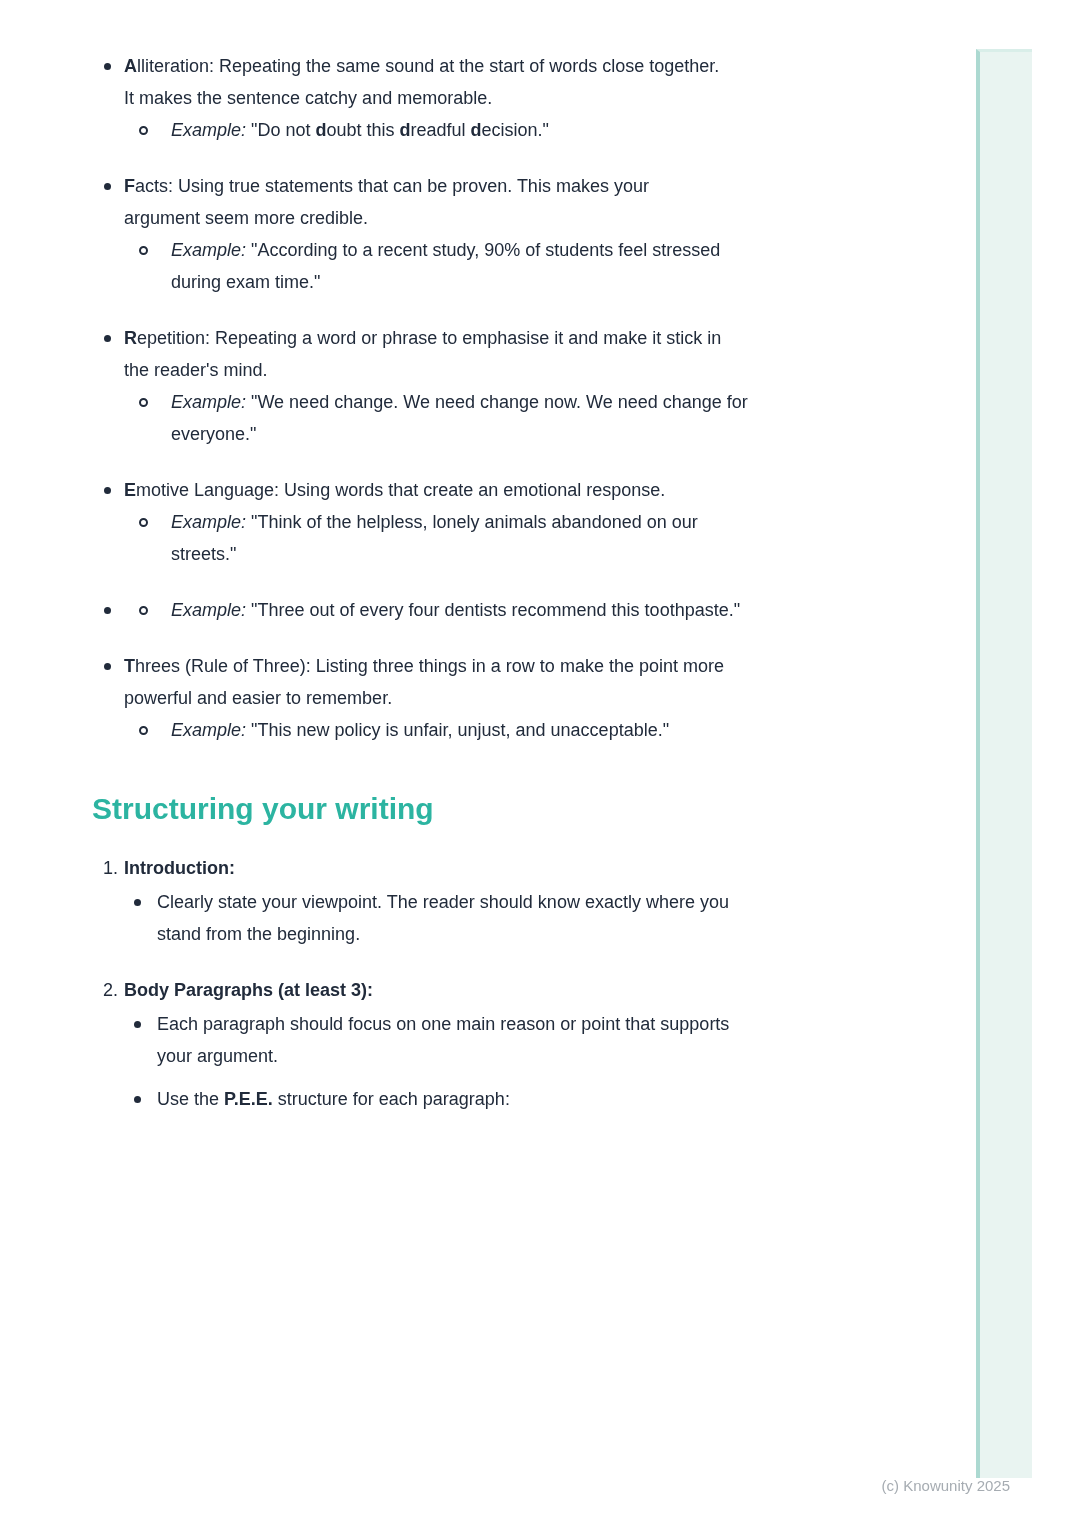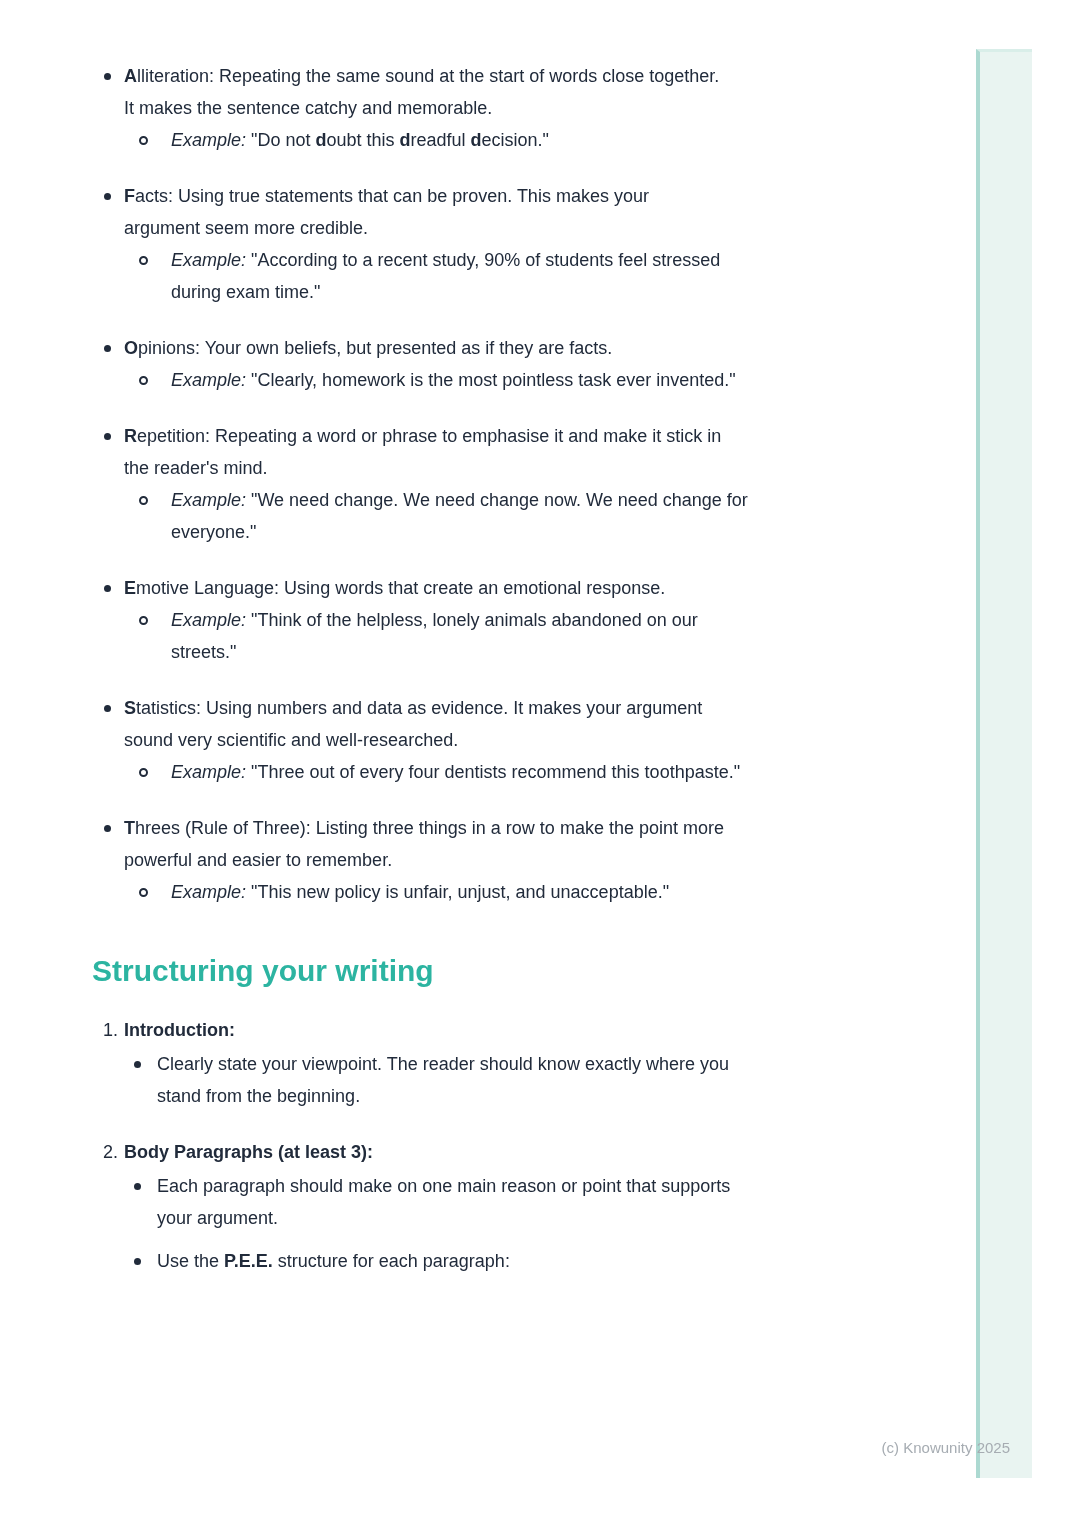--- a/index.html
+++ b/index.html
@@ -8,21 +8,21 @@
     background:#ffffff;
     font-family:"Liberation Sans",sans-serif;
     color:#212b3b;font-size:18px;line-height:32px;
   }
   
   .edge-bar{
     position:absolute;left:976px;top:49px;width:56px;height:1429px;
     background:#e9f4f1;border-left:4px solid #acd9d1;border-top:3px solid #d9eee9;
     box-sizing:border-box;z-index:0;
   }
-  .content{position:absolute;left:92px;top:60px;width:860px;z-index:1;}
+  .content{position:absolute;left:92px;top:50px;width:860px;z-index:1;}
   ul,ol{list-style:none;margin:0;padding:0;}
   .rich{white-space:pre-wrap;}
   .seg-b{font-weight:bold;}
   .seg-i{font-style:italic;}
   
   .tl-item{position:relative;padding-left:32px;margin-bottom:24px;}
   .aforest .tl-item:last-child{margin-bottom:8px;}
   .dot{
     position:absolute;left:12px;top:13px;width:7px;height:7px;
     border-radius:50%;background:#212b3b;
@@ -45,21 +45,21 @@
   .step:last-child{margin-bottom:0;}
   .step-number{position:absolute;left:11px;top:0;}
   .step-title{font-weight:bold;}
   .sb-item{position:relative;padding-left:33px;margin-top:2px;}
   .sb-item + .sb-item{margin-top:11px;}
   .sb-item > .dot{left:10px;}
   .pee-sub{position:relative;padding-left:33px;}
   .pee-sub > .circle{left:11px;}
   
   .copyright{
-    position:absolute;right:70px;top:1438px;z-index:2;
+    position:absolute;right:70px;top:1476px;z-index:2;
     font-size:15px;line-height:20px;color:#a6acb2;
   }
 </style>
 </head>
 <body>
 
 <div class="edge-bar"></div>
 
 <div class="content">
 
@@ -79,28 +79,20 @@
       <span class="dot"></span>
       <div class="rich"><span class="seg-b">F</span><span>acts: Using true statements that can be proven. This makes your
 argument seem more credible.</span></div>
       <div class="ex-item">
         <span class="circle"></span>
         <div class="rich"><span class="seg-i">Example:</span><span> "According to a recent study, 90% of students feel stressed
 during exam time."</span></div>
       </div>
     </li>
 
-    <li class="tl-item">
-      <span class="dot"></span>
-      <div class="rich"><span class="seg-b">O</span><span>pinions: Your own beliefs, but presented as if they are facts.</span></div>
-      <div class="ex-item">
-        <span class="circle"></span>
-        <div class="rich"><span class="seg-i">Example:</span><span> "Clearly, homework is the most pointless task ever invented."</span></div>
-      </div>
-    </li>
 
     <li class="tl-item">
       <span class="dot"></span>
       <div class="rich"><span class="seg-b">R</span><span>epetition: Repeating a word or phrase to emphasise it and make it stick in
 the reader's mind.</span></div>
       <div class="ex-item">
         <span class="circle"></span>
         <div class="rich"><span class="seg-i">Example:</span><span> "We need change. We need change now. We need change for
 everyone."</span></div>
       </div>
@@ -111,22 +103,20 @@
       <div class="rich"><span class="seg-b">E</span><span>motive Language: Using words that create an emotional response.</span></div>
       <div class="ex-item">
         <span class="circle"></span>
         <div class="rich"><span class="seg-i">Example:</span><span> "Think of the helpless, lonely animals abandoned on our
 streets."</span></div>
       </div>
     </li>
 
     <li class="tl-item">
       <span class="dot"></span>
-      <div class="rich"><span class="seg-b">S</span><span>tatistics: Using numbers and data as evidence. It makes your argument
-sound very scientific and well-researched.</span></div>
       <div class="ex-item">
         <span class="circle"></span>
         <div class="rich"><span class="seg-i">Example:</span><span> "Three out of every four dentists recommend this toothpaste."</span></div>
       </div>
     </li>
 
     <li class="tl-item">
       <span class="dot"></span>
       <div class="rich"><span class="seg-b">T</span><span>hrees (Rule of Three): Listing three things in a row to make the point more
 powerful and easier to remember.</span></div>
@@ -154,21 +144,21 @@
         </div>
       </div>
     </li>
 
     <li class="step">
       <span class="step-number">2.</span>
       <div class="step-title">Body Paragraphs (at least 3):</div>
       <div class="step-bullets">
         <div class="sb-item">
           <span class="dot"></span>
-          <div class="rich"><span>Each paragraph should make on one main reason or point that supports
+          <div class="rich"><span>Each paragraph should focus on one main reason or point that supports
 your argument.</span></div>
         </div>
         <div class="sb-item">
           <span class="dot"></span>
           <div class="rich"><span>Use the </span><span class="seg-b">P.E.E.</span><span> structure for each paragraph:</span></div>
         </div>
       </div>
     </li>
 
   </ol>

